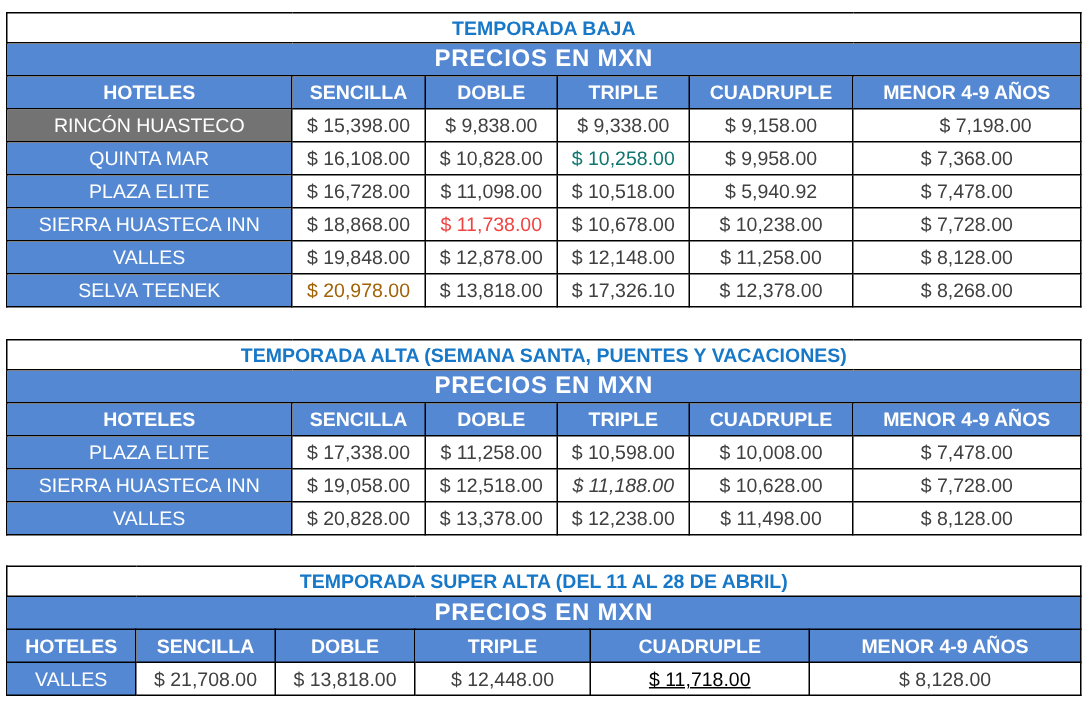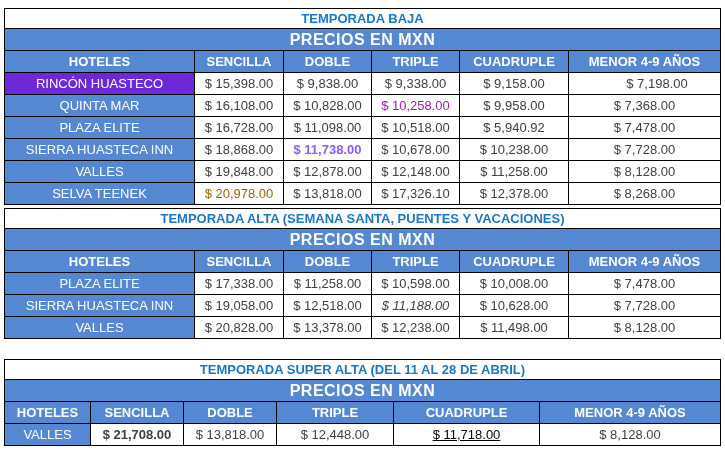--- a/index.html
+++ b/index.html
@@ -67,47 +67,47 @@
         </tr>
         <tr class="header-row">
           <td style="background: rgb(85, 136, 210); color: rgb(255, 255, 255);">HOTELES</td>
           <td style="background: rgb(85, 136, 210); color: rgb(255, 255, 255);">SENCILLA</td>
           <td style="background: rgb(85, 136, 210); color: rgb(255, 255, 255);">DOBLE</td>
           <td style="background: rgb(85, 136, 210); color: rgb(255, 255, 255);">TRIPLE</td>
           <td style="background: rgb(85, 136, 210); color: rgb(255, 255, 255);">CUADRUPLE</td>
           <td style="background: rgb(85, 136, 210); color: rgb(255, 255, 255);">MENOR 4-9 AÑOS</td>
         </tr>
         <tr class="data-row">
-          <td style="background: #6d28d9; color: rgb(255, 255, 255);">RINCÓN HUASTECO</td>
+          <td style="background: #737373; color: rgb(255, 255, 255);">RINCÓN HUASTECO</td>
           <td style="color: rgb(64, 64, 64);">$ 15,398.00</td>
           <td style="color: rgb(64, 64, 64);">$ 9,838.00</td>
           <td style="color: rgb(64, 64, 64);">$ 9,338.00</td>
           <td style="color: rgb(64, 64, 64);">$ 9,158.00</td>
           <td style="color: rgb(64, 64, 64); padding-left: 25px;">$ 7,198.00</td>
         </tr>
         <tr class="data-row">
           <td style="background: rgb(85, 136, 210); color: rgb(255, 255, 255);">QUINTA MAR</td>
           <td style="color: rgb(64, 64, 64);">$ 16,108.00</td>
           <td style="color: rgb(64, 64, 64);">$ 10,828.00</td>
-          <td style="color: #a21caf;">$ 10,258.00</td>
+          <td style="color: #0f766e;">$ 10,258.00</td>
           <td style="color: rgb(64, 64, 64);">$ 9,958.00</td>
           <td style="color: rgb(64, 64, 64);">$ 7,368.00</td>
         </tr>
         <tr class="data-row">
           <td style="background: rgb(85, 136, 210); color: rgb(255, 255, 255);">PLAZA ELITE</td>
           <td style="color: rgb(64, 64, 64);">$ 16,728.00</td>
           <td style="color: rgb(64, 64, 64);">$ 11,098.00</td>
           <td style="color: rgb(64, 64, 64);">$ 10,518.00</td>
           <td style="color: rgb(64, 64, 64);">$ 5,940.92</td>
           <td style="color: rgb(64, 64, 64);">$ 7,478.00</td>
         </tr>
         <tr class="data-row">
           <td style="background: rgb(85, 136, 210); color: rgb(255, 255, 255);">SIERRA HUASTECA INN</td>
           <td style="color: rgb(64, 64, 64);">$ 18,868.00</td>
-          <td style="color: #8b5cf6; font-weight: bold;">$ 11,738.00</td>
+          <td style="color: #ef4444;">$ 11,738.00</td>
           <td style="color: rgb(64, 64, 64);">$ 10,678.00</td>
           <td style="color: rgb(64, 64, 64);">$ 10,238.00</td>
           <td style="color: rgb(64, 64, 64);">$ 7,728.00</td>
         </tr>
         <tr class="data-row">
           <td style="background: rgb(85, 136, 210); color: rgb(255, 255, 255);">VALLES</td>
           <td style="color: rgb(64, 64, 64);">$ 19,848.00</td>
           <td style="color: rgb(64, 64, 64);">$ 12,878.00</td>
           <td style="color: rgb(64, 64, 64);">$ 12,148.00</td>
           <td style="color: rgb(64, 64, 64);">$ 11,258.00</td>
@@ -116,21 +116,21 @@
         <tr class="data-row">
           <td style="background: rgb(85, 136, 210); color: rgb(255, 255, 255);">SELVA TEENEK</td>
           <td style="color: #a16207;">$ 20,978.00</td>
           <td style="color: rgb(64, 64, 64);">$ 13,818.00</td>
           <td style="color: rgb(64, 64, 64);">$ 17,326.10</td>
           <td style="color: rgb(64, 64, 64);">$ 12,378.00</td>
           <td style="color: rgb(64, 64, 64);">$ 8,268.00</td>
         </tr>
       </tbody>
     </table>
-    <table style="margin-top: 3px; border-color: rgb(0, 0, 0);">
+    <table style="margin-top: 21px; border-color: rgb(0, 0, 0);">
       <colgroup>
         <col style="width: 190px;">
         <col style="width: 89px;">
         <col style="width: 88px;">
         <col style="width: 88px;">
         <col style="width: 109px;">
         <col style="width: 152px;">
       </colgroup>
       <tbody>
         <tr class="title-row">
@@ -192,21 +192,21 @@
         <tr class="header-row">
           <td style="background: rgb(85, 136, 210); color: rgb(255, 255, 255);">HOTELES</td>
           <td style="background: rgb(85, 136, 210); color: rgb(255, 255, 255);">SENCILLA</td>
           <td style="background: rgb(85, 136, 210); color: rgb(255, 255, 255);">DOBLE</td>
           <td style="background: rgb(85, 136, 210); color: rgb(255, 255, 255);">TRIPLE</td>
           <td style="background: rgb(85, 136, 210); color: rgb(255, 255, 255);">CUADRUPLE</td>
           <td style="background: rgb(85, 136, 210); color: rgb(255, 255, 255);">MENOR 4-9 AÑOS</td>
         </tr>
         <tr class="data-row">
           <td style="background: rgb(85, 136, 210); color: rgb(255, 255, 255);">VALLES</td>
-          <td style="color: rgb(64, 64, 64); font-weight: bold;">$ 21,708.00</td>
+          <td style="color: rgb(64, 64, 64);">$ 21,708.00</td>
           <td style="color: rgb(64, 64, 64);">$ 13,818.00</td>
           <td style="color: rgb(64, 64, 64); margin-top: 31px;">$ 12,448.00</td>
           <td style="color: #000000; text-decoration: underline;">$ 11,718.00</td>
           <td style="color: rgb(64, 64, 64);">$ 8,128.00</td>
         </tr>
       </tbody>
     </table>
   </div>
 
 </body></html>

